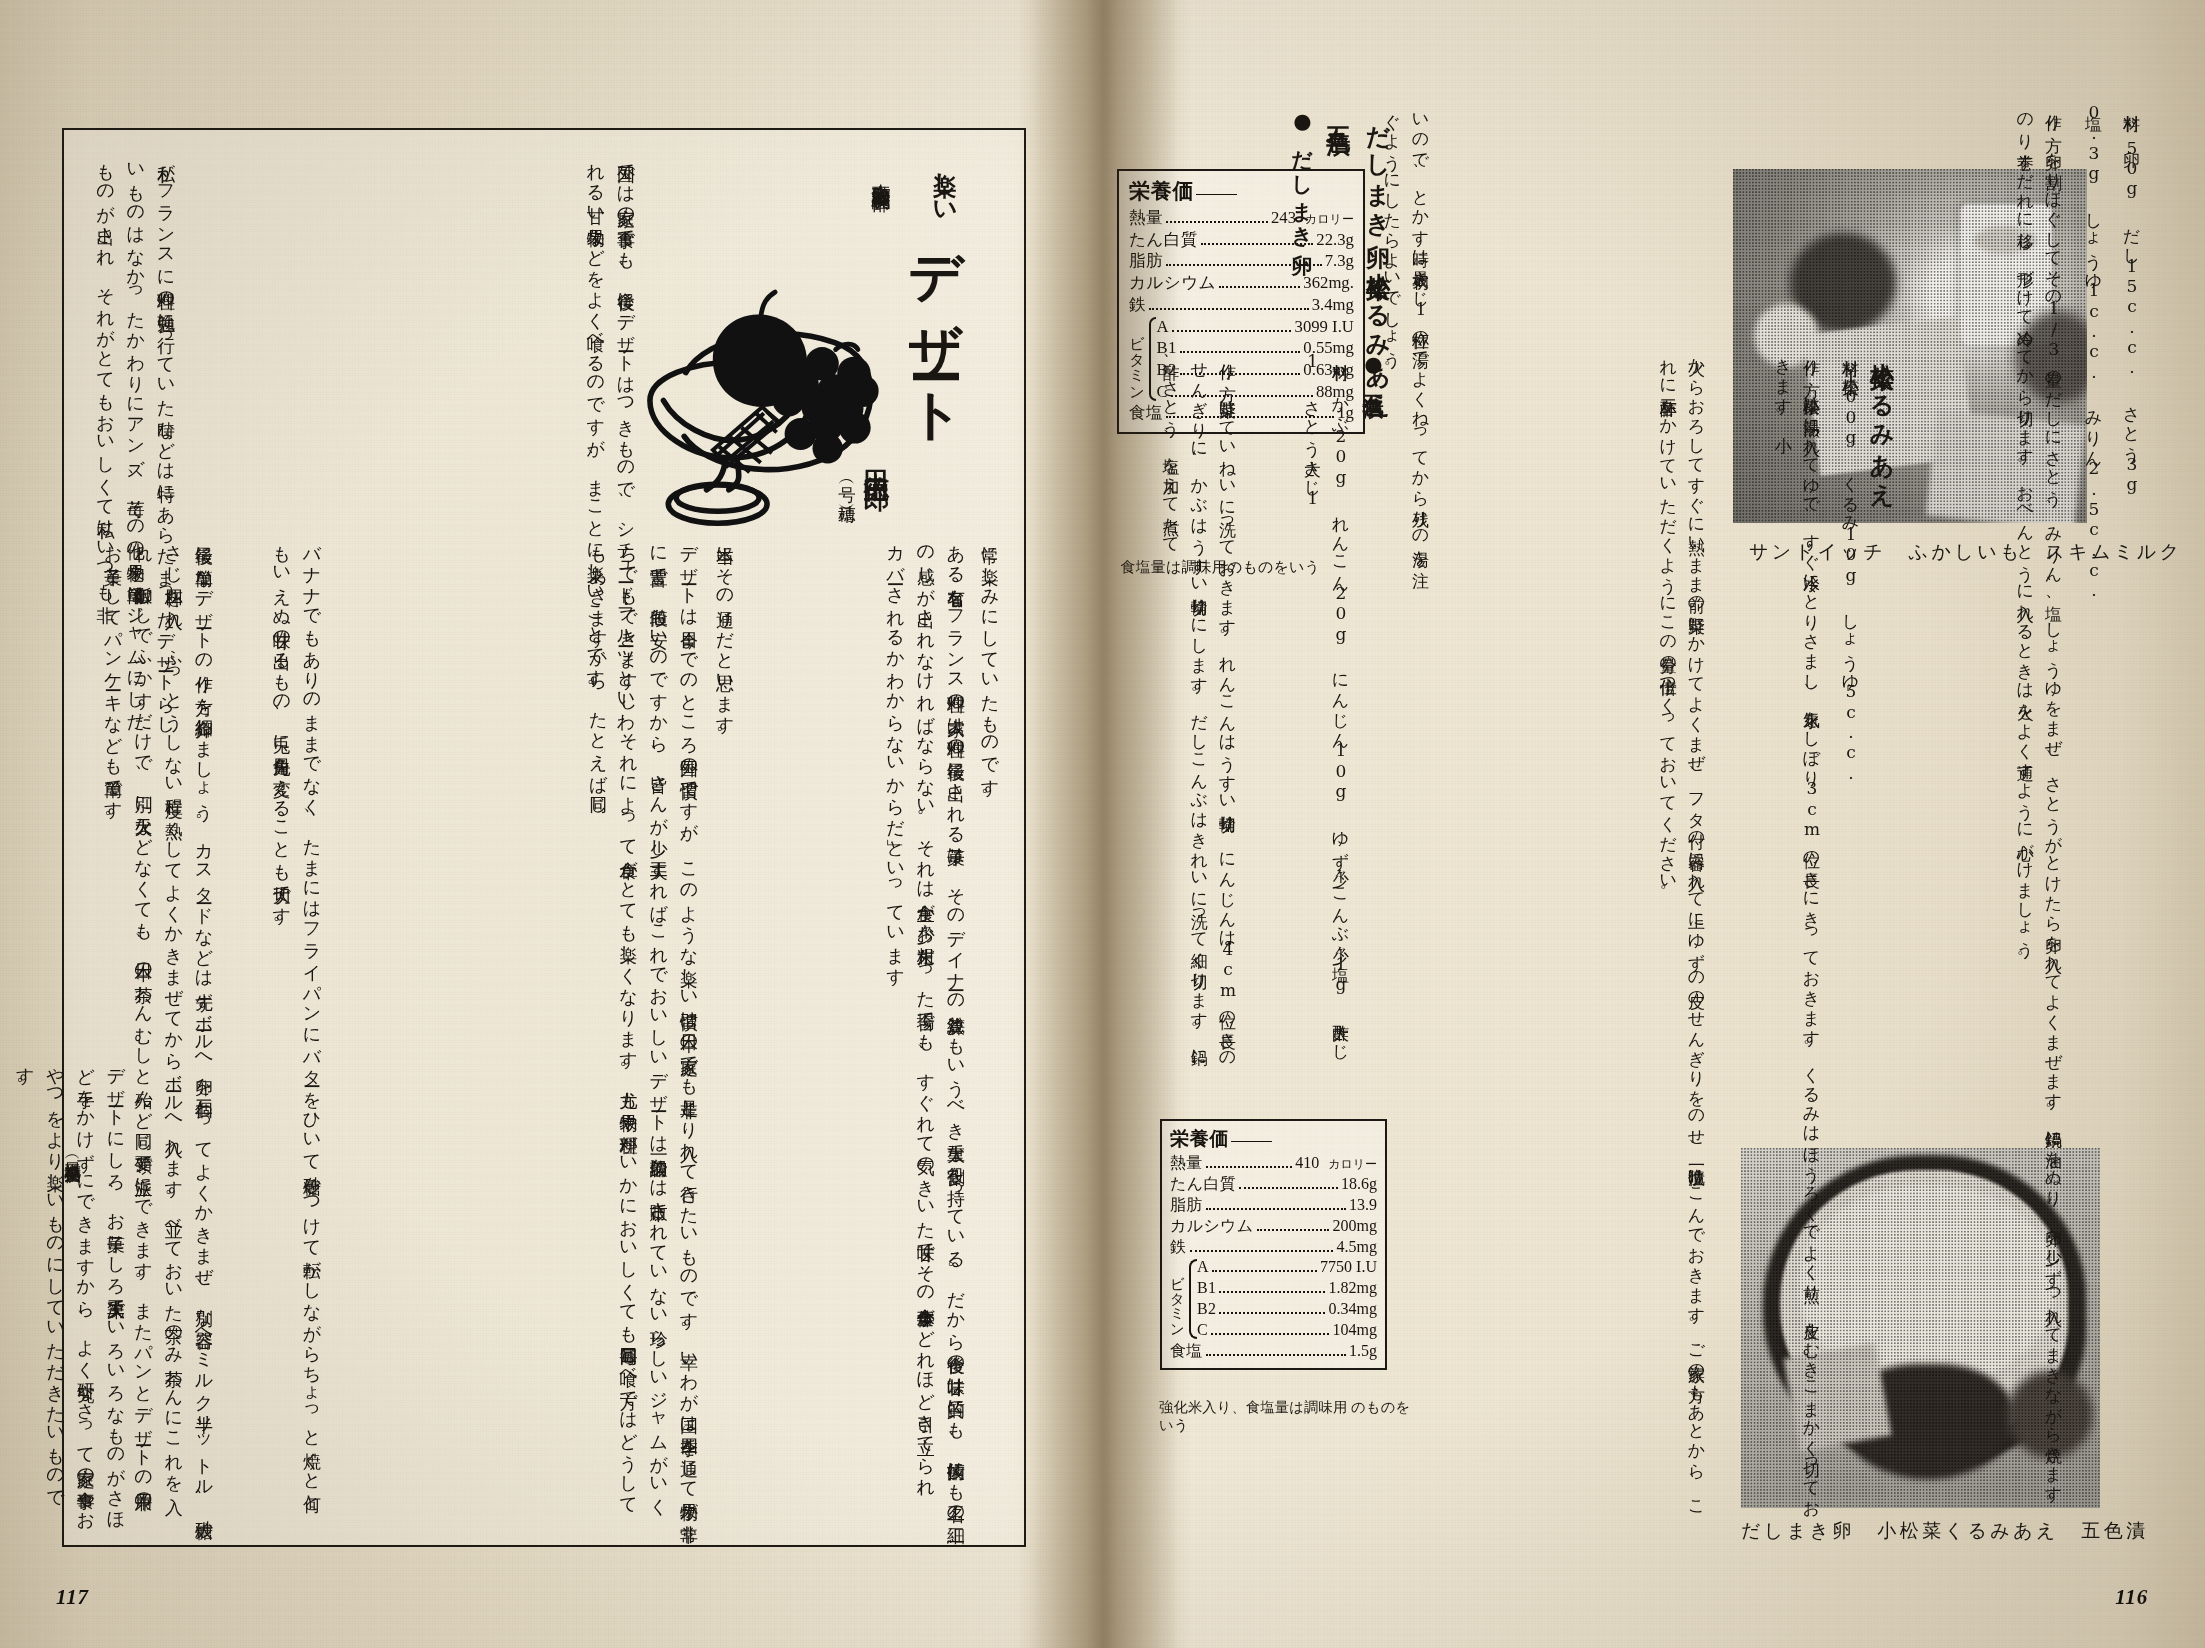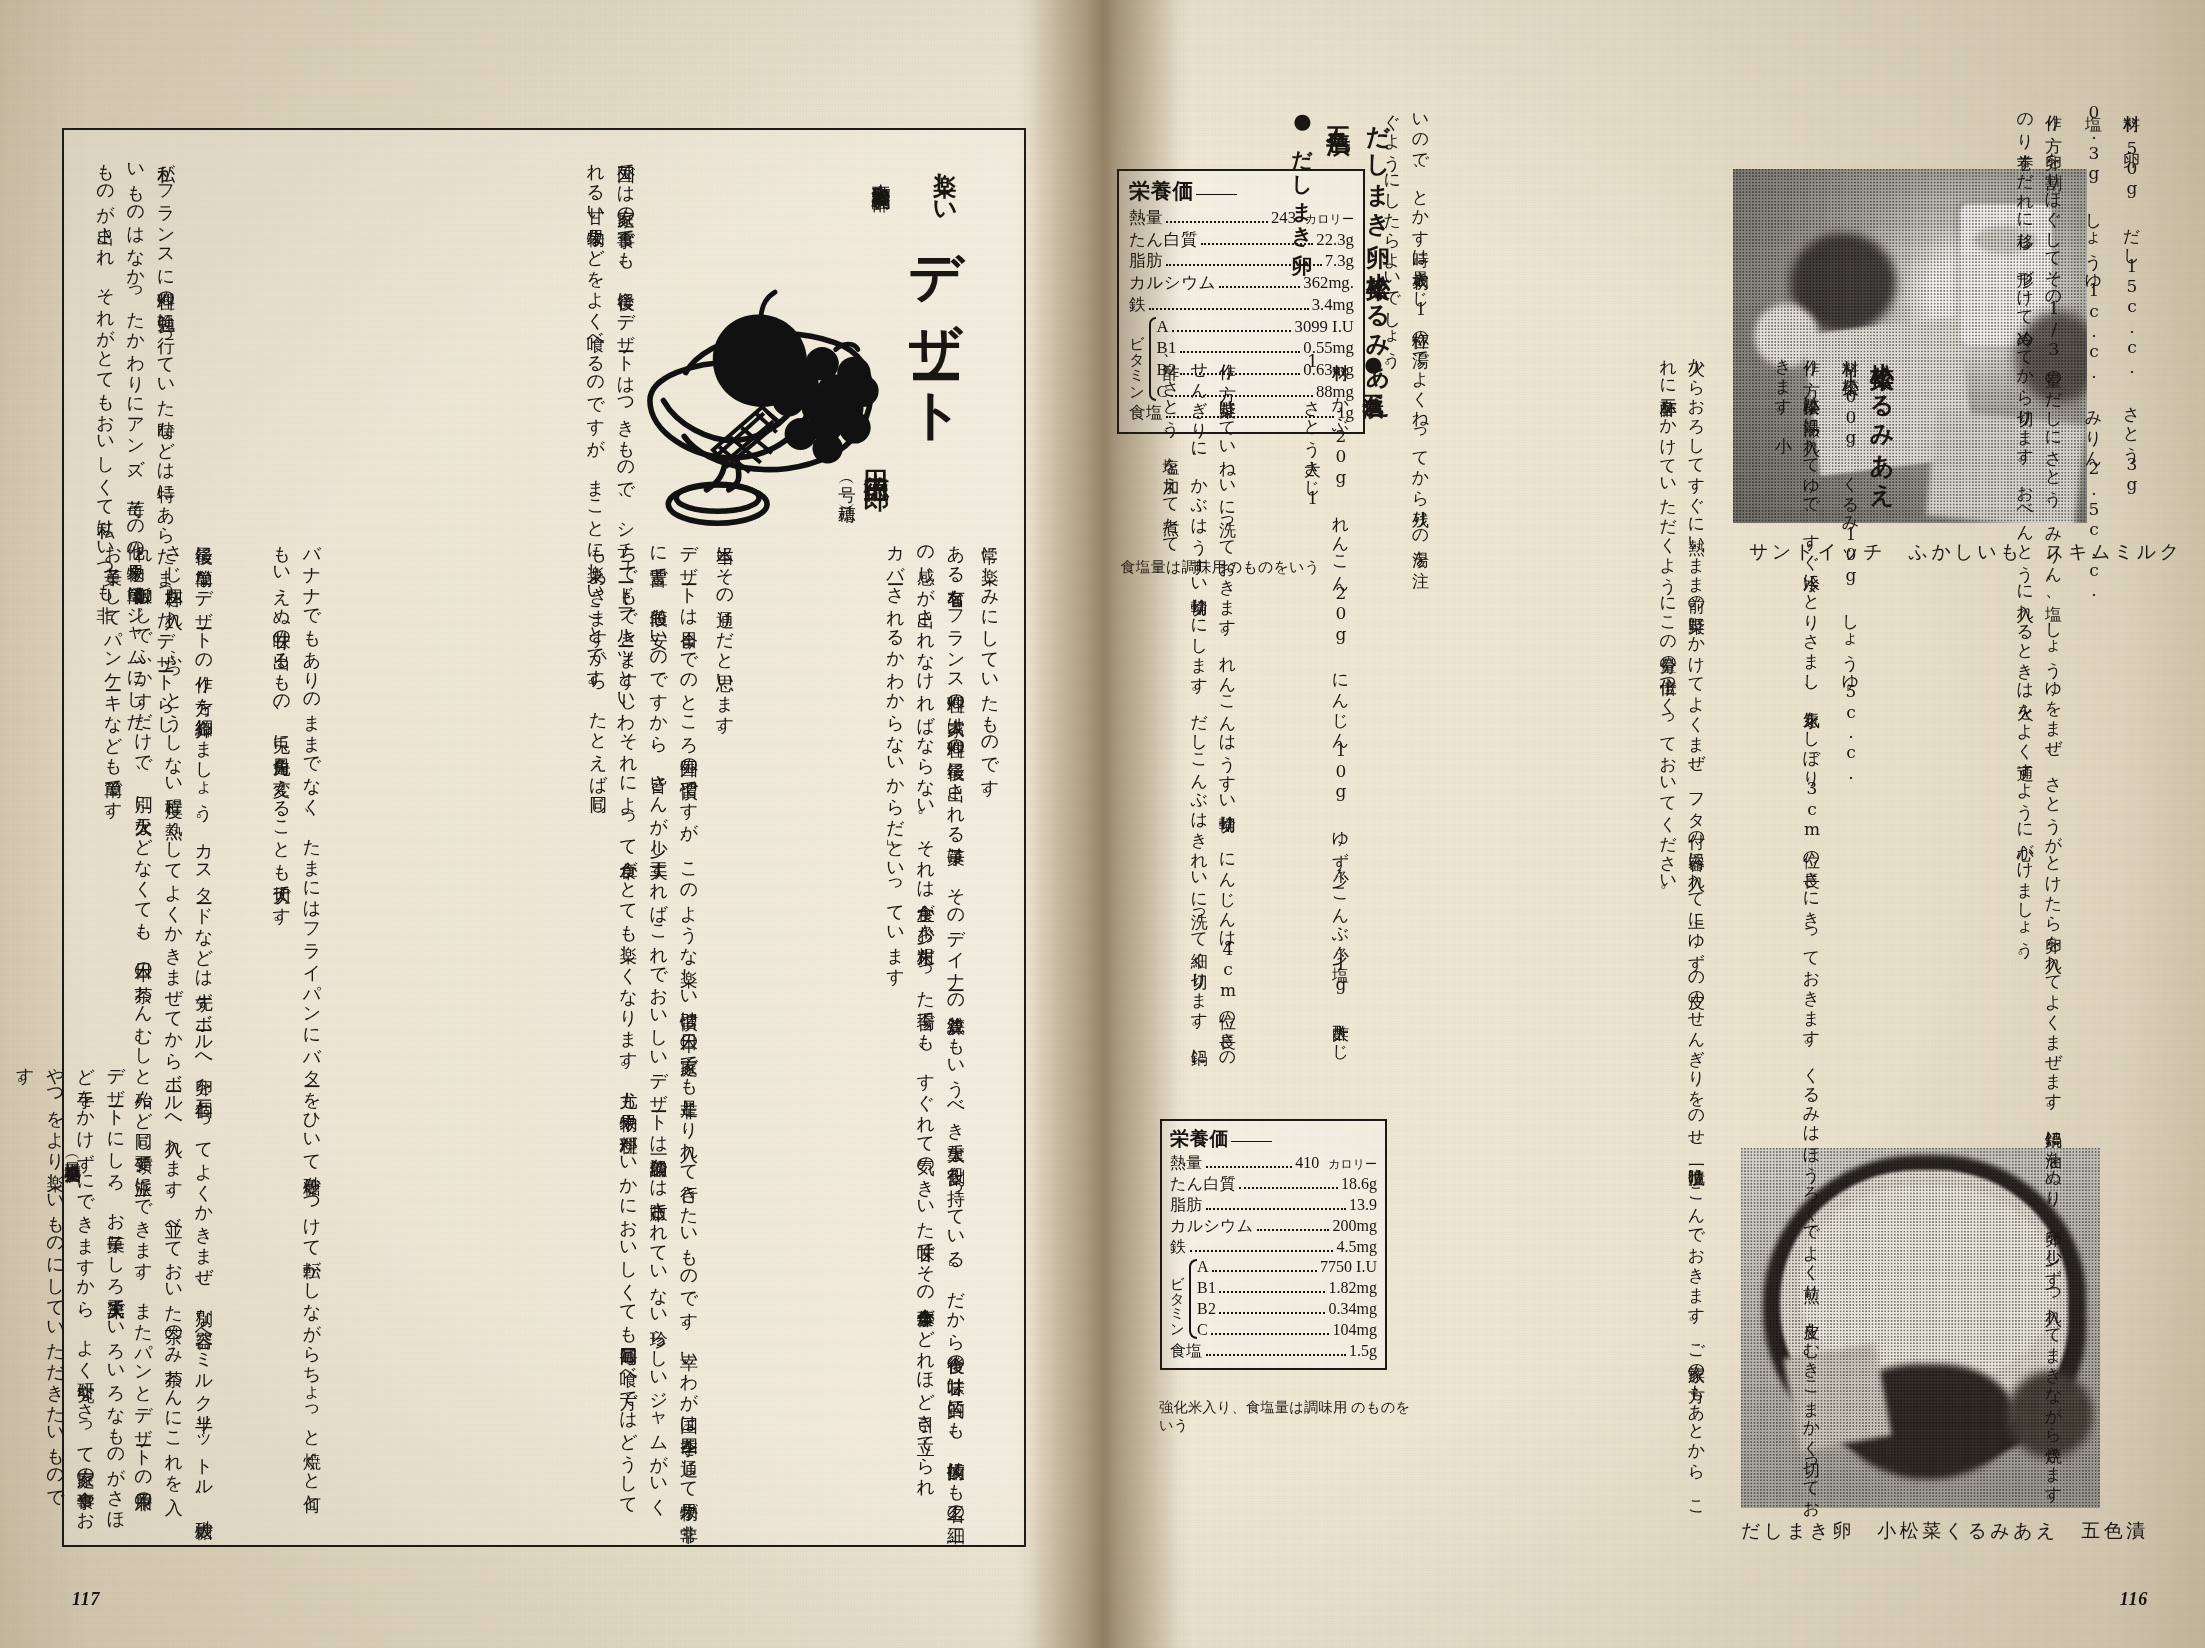--- a/index.html
+++ b/index.html
@@ -172,21 +172,21 @@
     background-size:3.2px 3.2px;
     mix-blend-mode:multiply;
   }
   .caption{
     position:absolute;font-size:19px;letter-spacing:.18em;color:#1a1713;
     white-space:nowrap;
   }
 
   .pagenum{
     position:absolute;font-style:italic;font-weight:700;
-    font-size:18px;color:#15120e;letter-spacing:.04em;margin-left:16px;
+    font-size:21px;color:#15120e;letter-spacing:.04em;
   }
 </style>
 </head>
 <body>
 
 <div id="spread">
 
   <div class="page" id="page-left">
     <div class="grain"></div>
 

